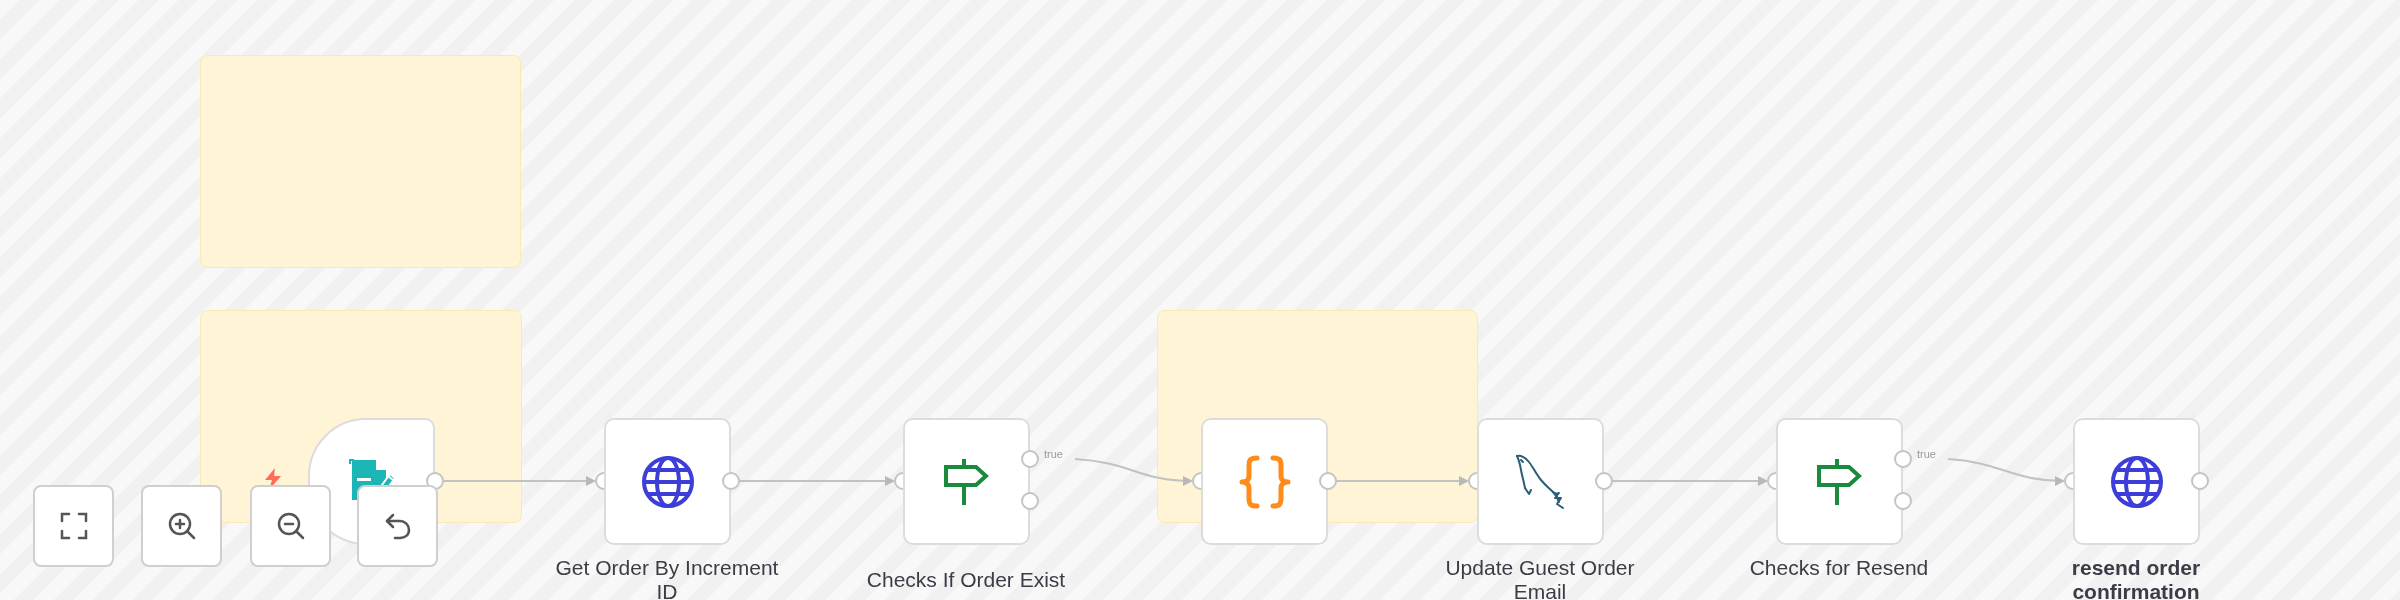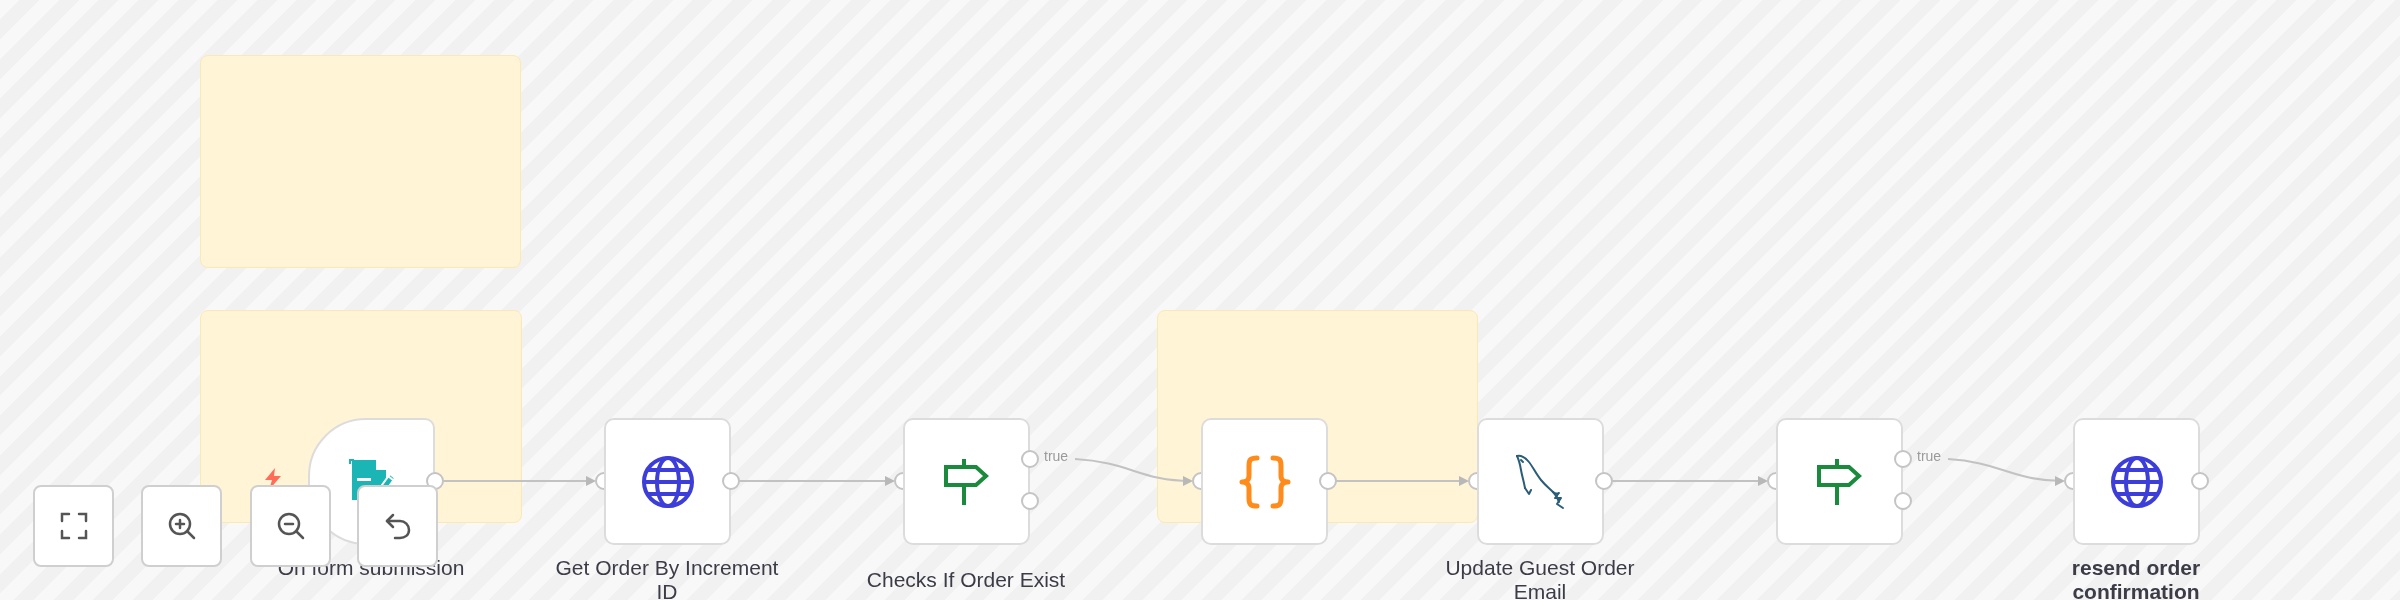--- a/index.html
+++ b/index.html
@@ -21,21 +21,21 @@
   }
   .node.trigger { border-radius:58px 10px 10px 58px; }
   .handle {
     position:absolute; width:18px; height:18px; border-radius:50%;
     background:#fff; border:2px solid #c4c4c4; box-sizing:border-box;
   }
   .label {
     position:absolute; width:240px; text-align:center; font-size:21px;
     color:#3c3c48; line-height:24px;
   }
-  .edge-label { position:absolute; font-size:14px; color:#9a9a9a; }
+  .edge-label { position:absolute; font-size:11px; color:#9a9a9a; }
   svg.edges { position:absolute; left:0; top:0; width:2400px; height:600px; pointer-events:none; }
   .ctrl {
     position:absolute; width:81px; height:82px; background:#fff;
     border:2px solid #cfcfcf; border-radius:8px; box-sizing:border-box;
     display:flex; align-items:center; justify-content:center; cursor:pointer;
   }
   .bolt { position:absolute; }
 </style>
 </head>
 <body>
@@ -70,21 +70,20 @@
   <div class="node trigger" style="left:308px;top:418px;">
     <svg width="52" height="52" viewBox="0 0 52 52">
       <path d="M6,4 L30,4 L30,14 L40,14 L40,26 L28,44 L6,44 Z" fill="#1bb5b5"></path>
       <path d="M4,8 L4,4 L8,4" fill="none" stroke="#1bb5b5" stroke-width="2"></path>
       <rect x="11" y="22" width="14" height="3" fill="#fff"></rect>
       <path d="M28,40 L44,18 L49,22 L33,44 Z" fill="#1bb5b5" stroke="#fff" stroke-width="2"></path>
       <path d="M42,20 L47,24" stroke="#fff" stroke-width="2"></path>
     </svg>
   </div>
   <div class="handle" style="left:426px;top:472px;"></div>
-  <div class="label" style="left:251px;top:556px;">On form submission</div>
 
   <div class="handle" style="left:595px;top:472px;"></div>
   <div class="node" style="left:604px;top:418px;">
     <svg width="56" height="56" viewBox="0 0 56 56" fill="none" stroke="#3d3dd9" stroke-width="4">
       <circle cx="28" cy="28" r="24"></circle>
       <ellipse cx="28" cy="28" rx="11" ry="24"></ellipse>
       <line x1="4" y1="28" x2="52" y2="28"></line>
       <line x1="8" y1="16" x2="48" y2="16"></line>
       <line x1="8" y1="40" x2="48" y2="40"></line>
     </svg>
@@ -131,20 +130,21 @@
   <div class="node" style="left:1776px;top:418px;">
     <svg width="50" height="50" viewBox="0 0 50 50" fill="none" stroke="#1a8a3c" stroke-width="4">
       <path d="M4,10 L34,10 L44,19 L34,28 L4,28 Z"></path>
       <line x1="22" y1="2" x2="22" y2="10"></line>
       <line x1="22" y1="28" x2="22" y2="48"></line>
     </svg>
   </div>
   <div class="handle" style="left:1894px;top:450px;"></div>
   <div class="handle" style="left:1894px;top:492px;"></div>
   <div class="edge-label" style="left:1917px;top:448px;">true</div>
+  <div class="label" style="left:1719px;top:556px;">Checks for Resend</div>
 
   <div class="handle" style="left:2064px;top:472px;"></div>
   <div class="node" style="left:2073px;top:418px;">
     <svg width="56" height="56" viewBox="0 0 56 56" fill="none" stroke="#3d3dd9" stroke-width="4">
       <circle cx="28" cy="28" r="24"></circle>
       <ellipse cx="28" cy="28" rx="11" ry="24"></ellipse>
       <line x1="4" y1="28" x2="52" y2="28"></line>
       <line x1="8" y1="16" x2="48" y2="16"></line>
       <line x1="8" y1="40" x2="48" y2="40"></line>
     </svg>

